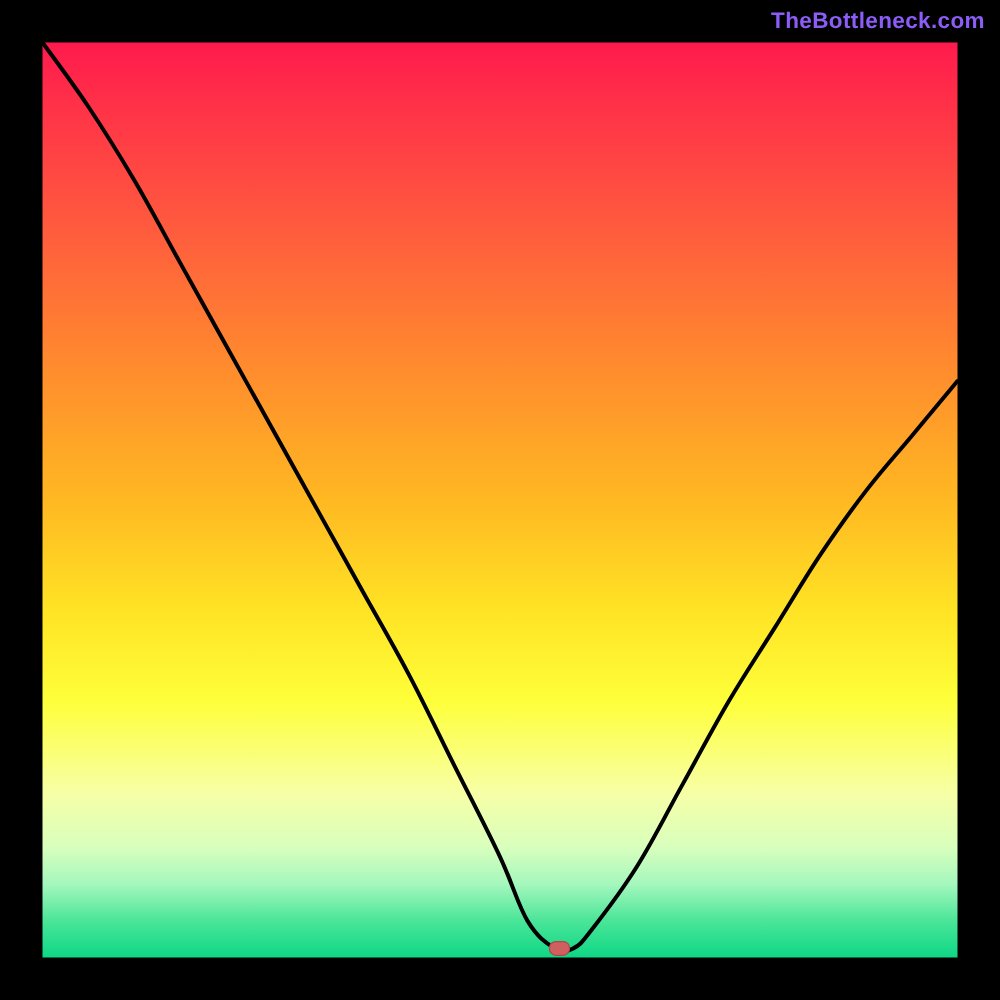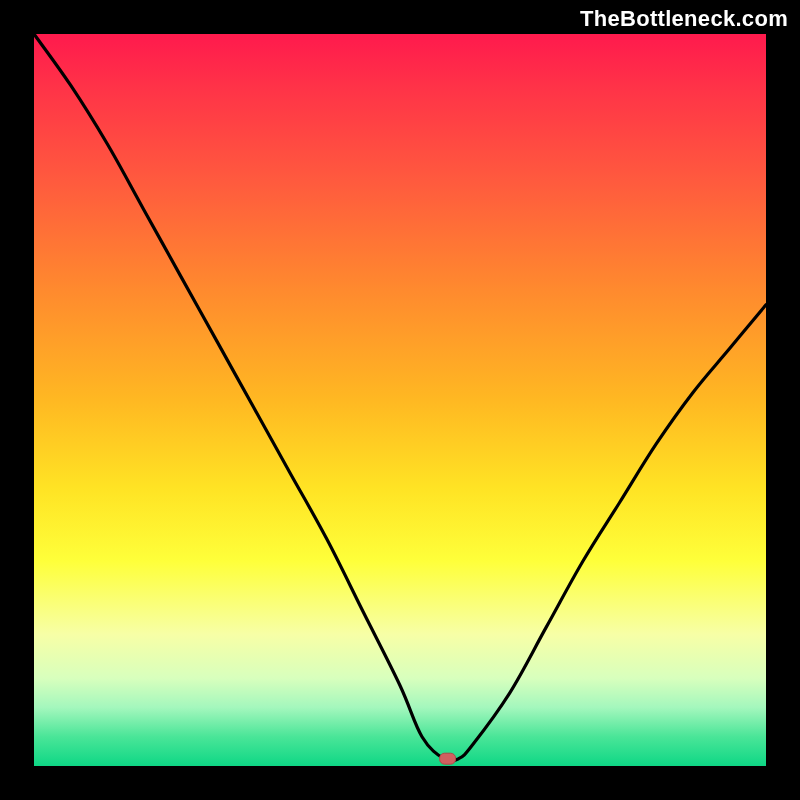--- a/index.html
+++ b/index.html
@@ -37,22 +37,22 @@
       #d8ffbd 88%,
       #a4f7bd 92%,
       #4ae598 96%,
       #0ed785 100%
     );
   }
   .attribution {
     position: absolute;
     top: 6px;
     right: 12px;
-    color: #ffffff;
-    font-size: 22px;
+    color: #8b5cf6;
+    font-size: 18px;
     font-weight: 600;
     letter-spacing: 0.3px;
     user-select: none;
   }
   svg.curve {
     position: absolute;
     left: 0;
     top: 0;
     width: 732px;
     height: 732px;

